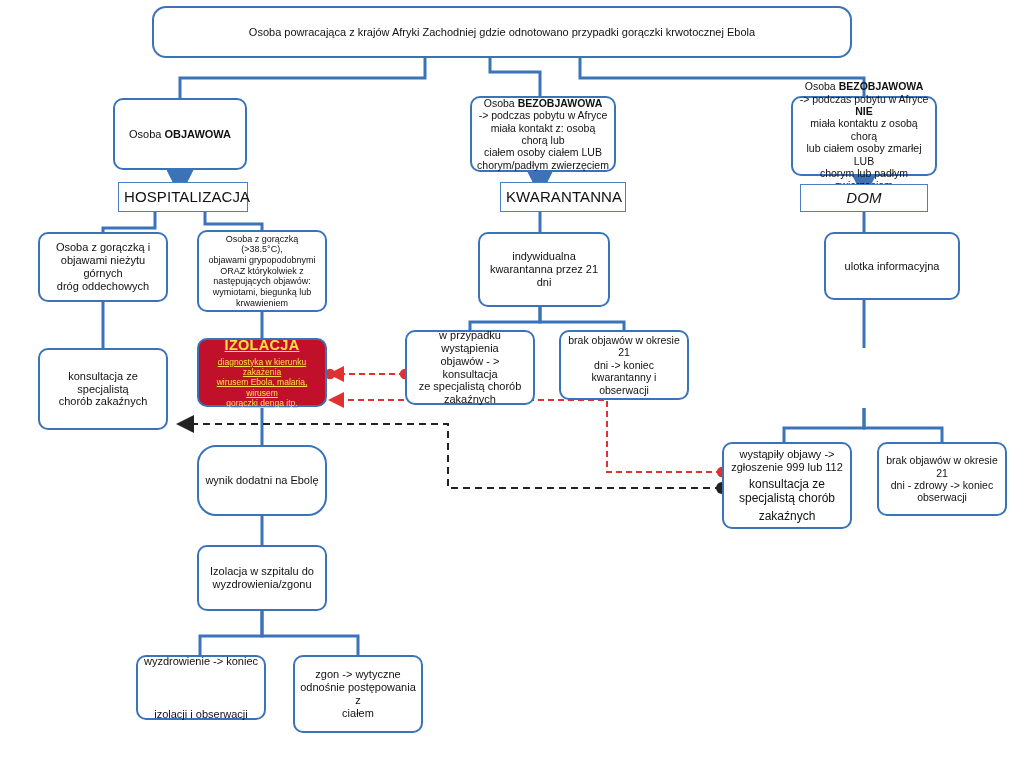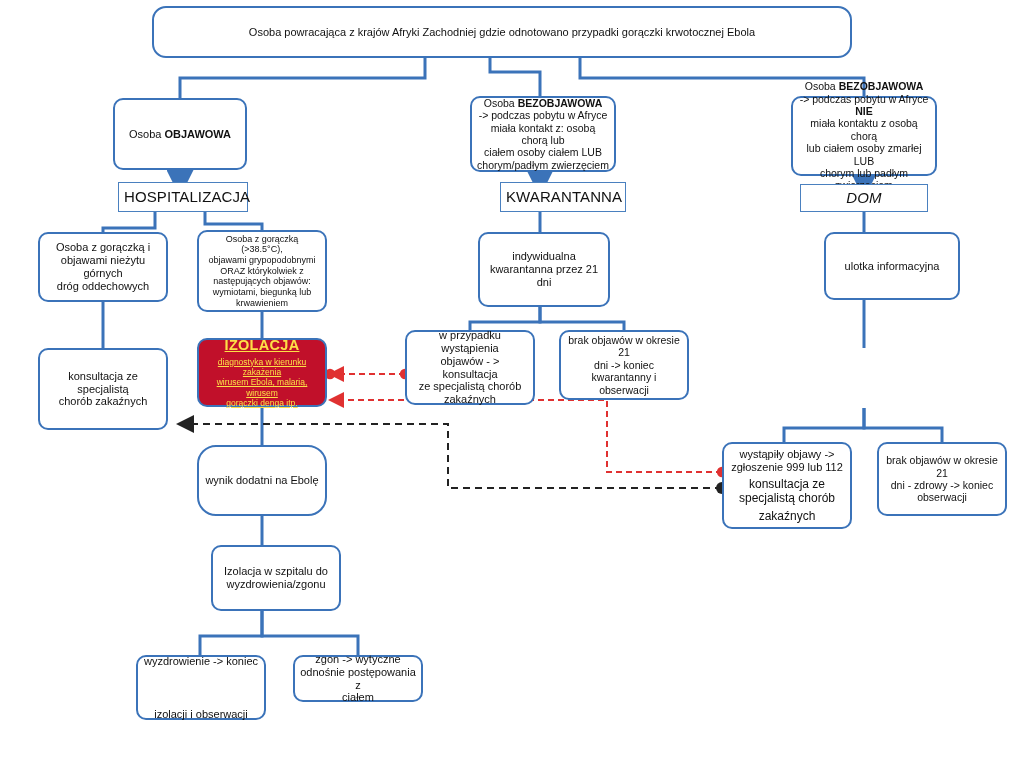--- a/index.html
+++ b/index.html
@@ -238,29 +238,29 @@
     <span class="ln sub-note">konsultacja ze specjalistą chorób</span>
     <span class="ln sub-note">zakaźnych</span>
   </div>
 
   <div class="node small" style="left:877px; top:442px; width:130px; height:74px;">
     <span class="ln">brak objawów w okresie 21</span>
     <span class="ln">dni - zdrowy -&gt; koniec</span>
     <span class="ln">obserwacji</span>
   </div>
 
-  <div class="node med" style="left:211px; top:545px; width:130px; height:66px;">
+  <div class="node med" style="left:197px; top:545px; width:130px; height:66px;">
     <span class="ln">Izolacja w szpitalu do</span>
     <span class="ln">wyzdrowienia/zgonu</span>
   </div>
 
   <div class="node med" style="left:136px; top:655px; width:130px; height:65px;gap:40px;">
     <span class="ln">wyzdrowienie -&gt; koniec</span>
     <span class="ln">izolacji  i obserwacji</span>
   </div>
 
-  <div class="node med" style="left:293px; top:655px; width:130px; height:47px;">
+  <div class="node med" style="left:293px; top:655px; width:130px; height:78px;">
     <span class="ln">zgon -&gt; wytyczne</span>
     <span class="ln">odnośnie postępowania z</span>
     <span class="ln">ciałem</span>
   </div>
 
 </div>
 
 </body></html>

